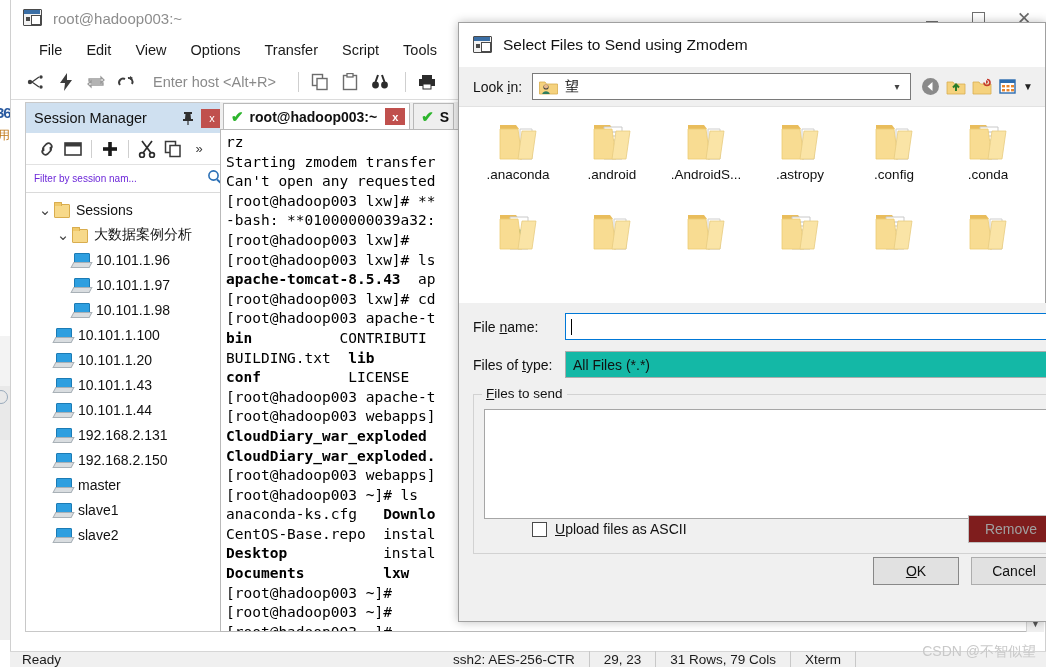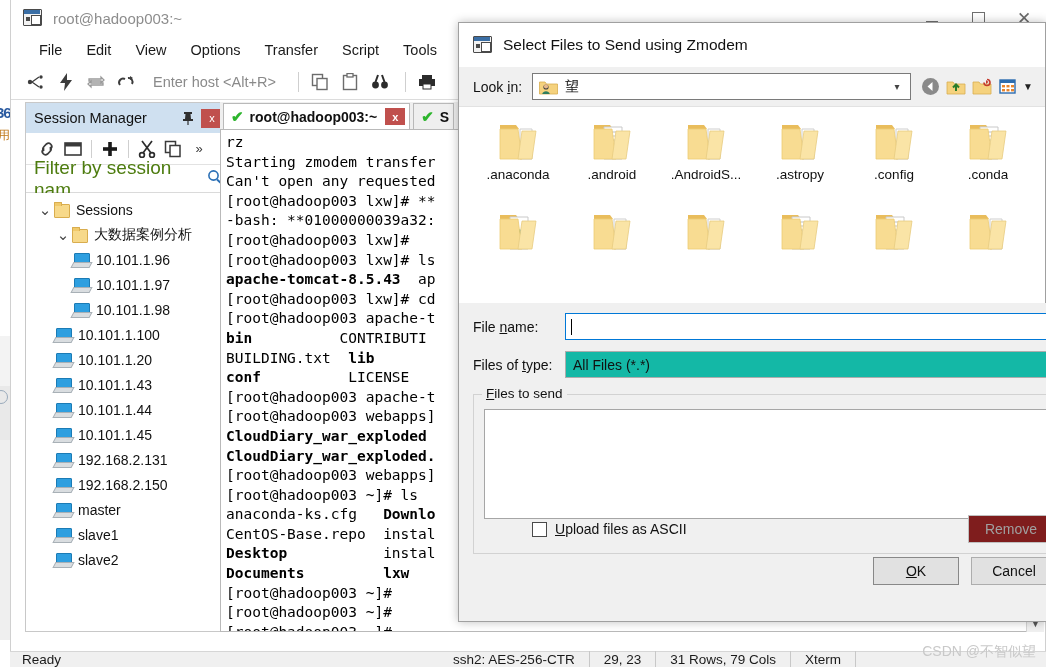--- a/index.html
+++ b/index.html
@@ -122,21 +122,21 @@
   }
   .sm-tb-icon {
     width: 26px; height: 24px; display:flex; align-items:center; justify-content:center;
     color:#3a3a3a;
   }
   .sm-tb-sep { width:1px; height:18px; background:#cfcfcf; margin:0 5px;}
   .sm-filter {
     height: 28px; background:#ffffff; border-bottom:1px solid #dadada;
     display:flex; align-items:center; padding: 0 6px 0 8px;
   }
-  .sm-filter-text { font-size: 19px; color:#4d7c0f; flex:1; }
+  .sm-filter-text { font-size: 10px; color:#6d28d9; flex:1; }
   .sm-tree {
     position: relative; background:#ffffff; height: 438px; overflow:hidden;
     padding-top: 4px;
   }
   .tree-row {
     height: 25px; display:flex; align-items:center; font-size:14px; color:#111;
     white-space: nowrap;
   }
   .tw-chev { width:18px; text-align:center; font-size:11px; color:#444; flex:none; }
   .tw-spacer { flex:none; }
@@ -553,25 +553,20 @@
           </div>
           <div class="tree-row">
             <span class="tw-spacer" style="width: 28px;"></span>
             <span class="ico-pc"></span>
             <span>10.101.1.43</span>
           </div>
           <div class="tree-row">
             <span class="tw-spacer" style="width: 28px;"></span>
             <span class="ico-pc"></span>
             <span>10.101.1.44</span>
-          </div>
-          <div class="tree-row">
-            <span class="tw-spacer" style="width: 28px;"></span>
-            <span class="ico-pc"></span>
-            <span>10.101.1.45</span>
           </div>
           <div class="tree-row">
             <span class="tw-spacer" style="width: 28px;"></span>
             <span class="ico-pc"></span>
             <span>192.168.2.131</span>
           </div>
           <div class="tree-row">
             <span class="tw-spacer" style="width: 28px;"></span>
             <span class="ico-pc"></span>
             <span>192.168.2.150</span>

